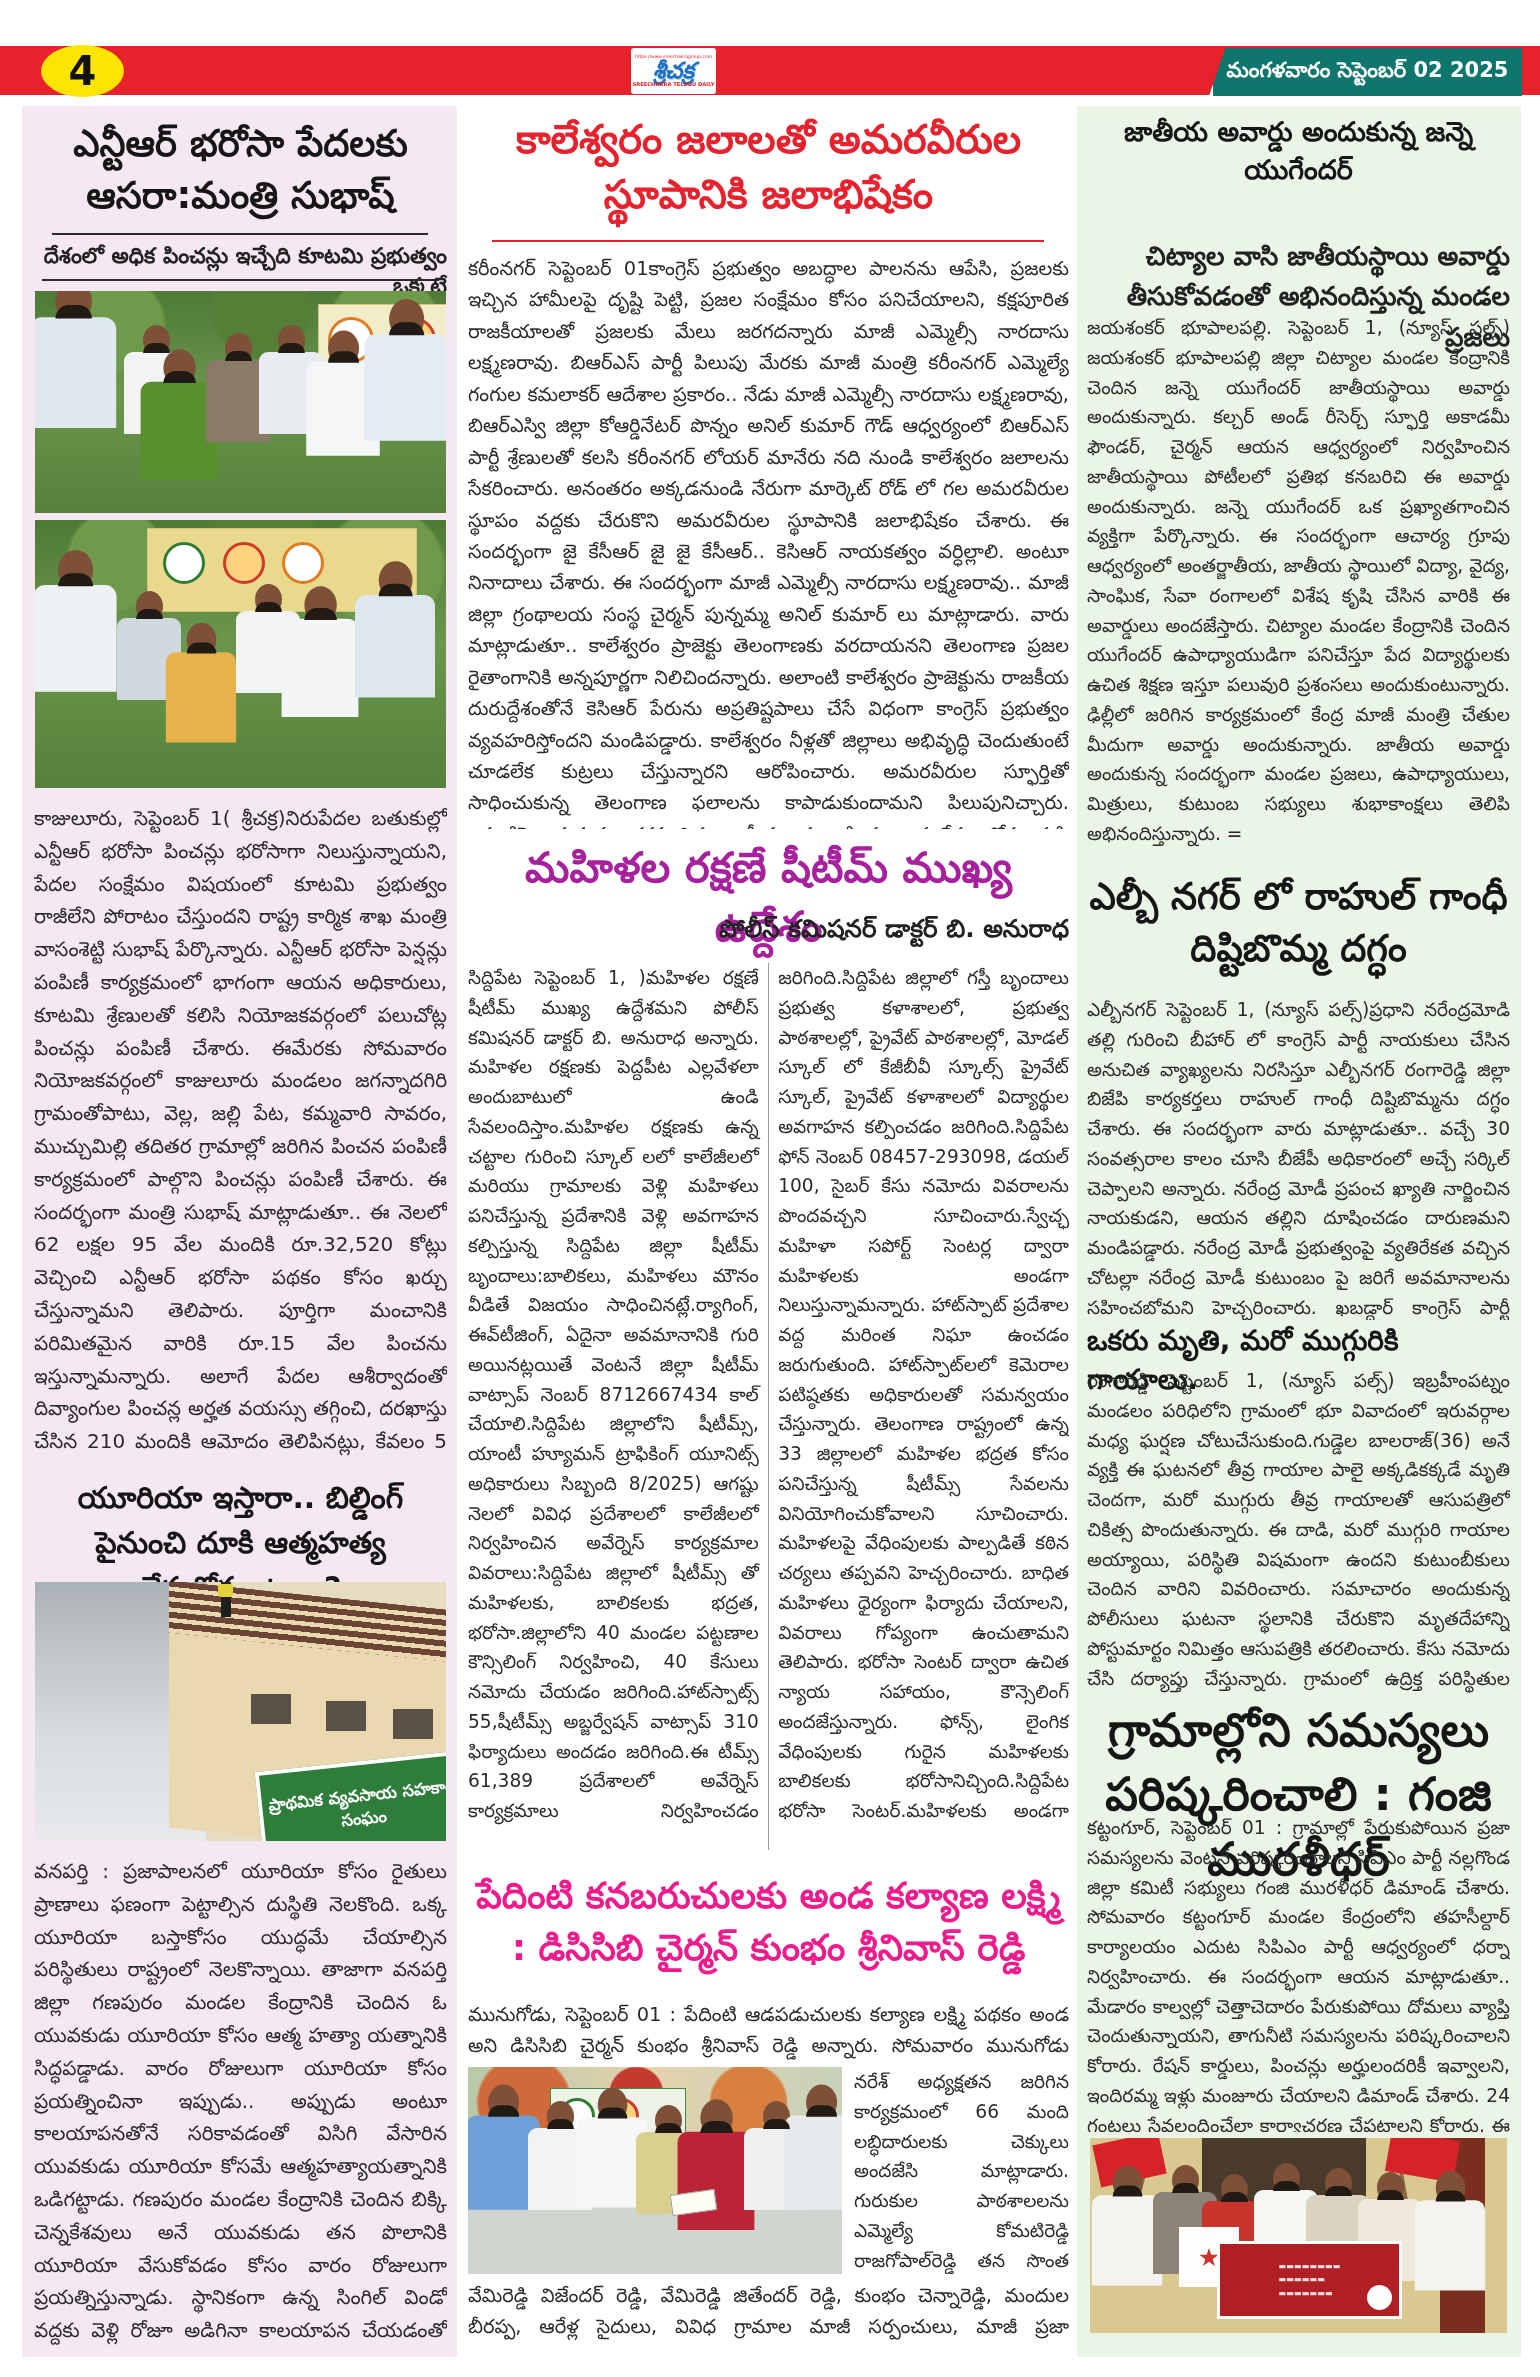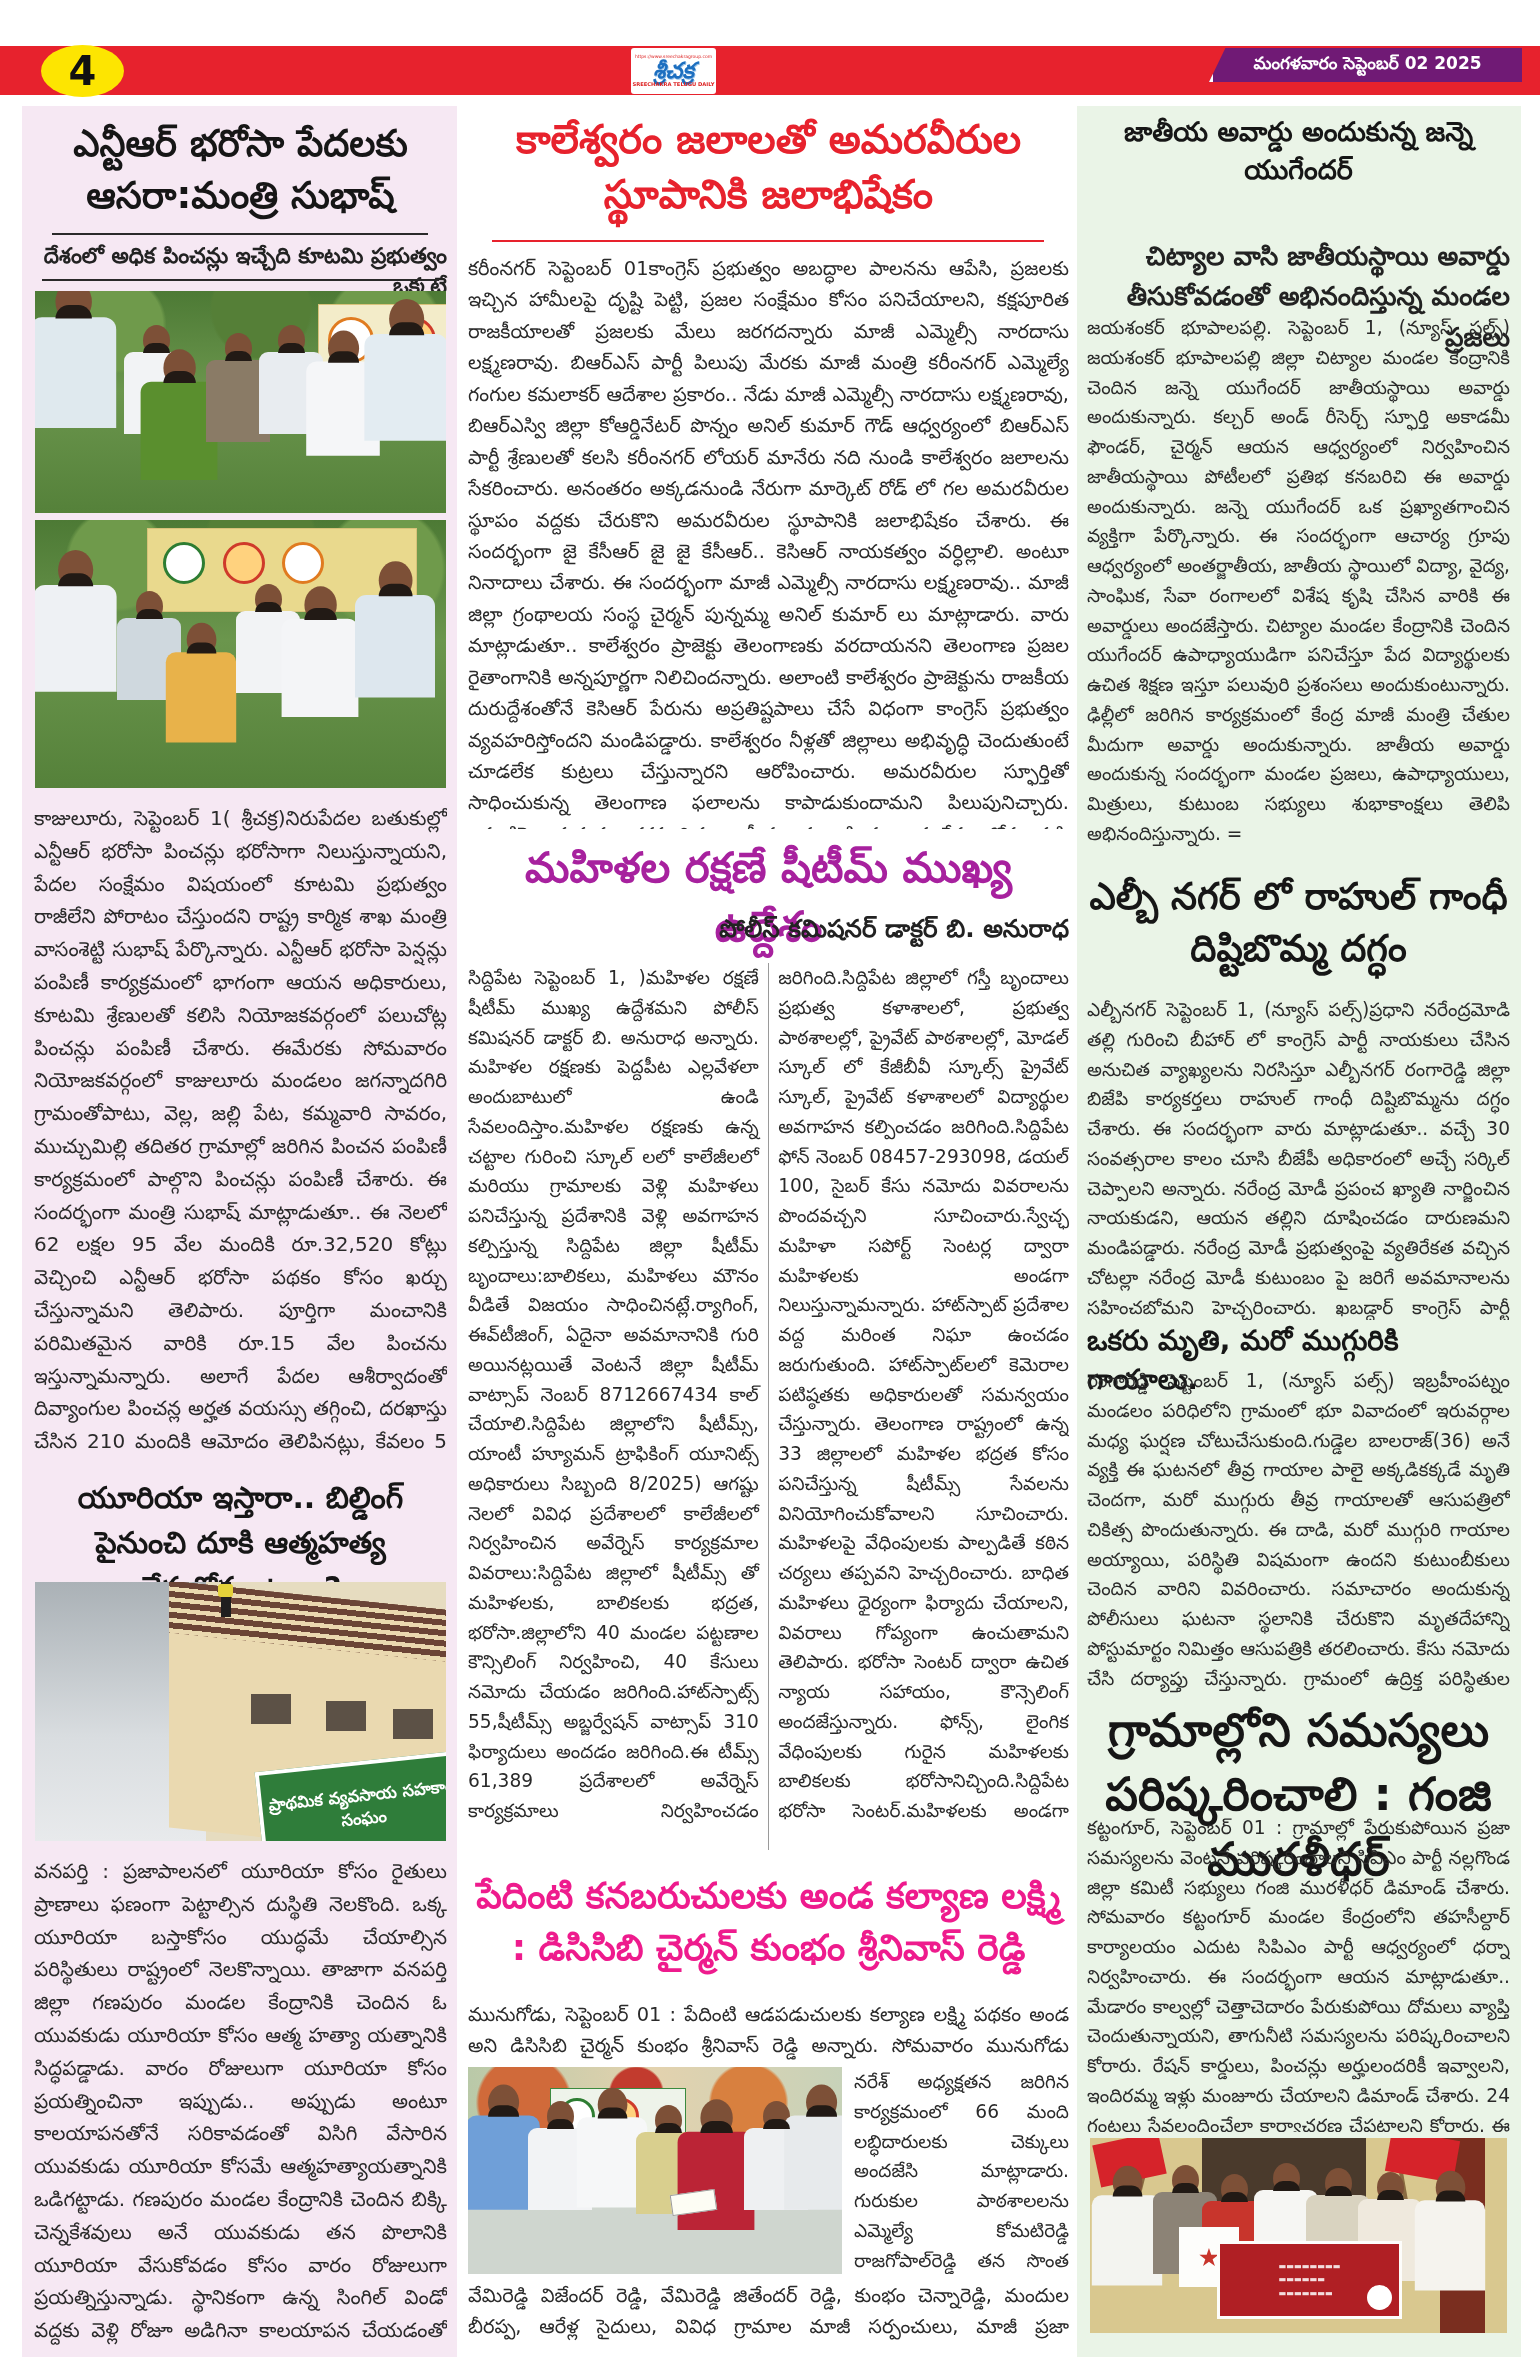--- a/index.html
+++ b/index.html
@@ -10,24 +10,24 @@
   .abs{position:absolute;}
   
   .topbar{left:0;top:46px;width:1541px;height:49px;background:#e7222d;}
   .pagenum{left:41px;top:45px;width:83px;height:52px;background:#fde501;border-radius:50%;
     display:flex;align-items:center;justify-content:center;font-size:40px;font-weight:bold;color:#111;}
   .logobox{left:631px;top:48px;width:85px;height:46px;background:#ffffff;border-radius:3px;
     display:flex;flex-direction:column;align-items:center;justify-content:center;line-height:1;overflow:hidden;}
   .logourl{font-size:4.5px;color:#d22;letter-spacing:0;}
   .logotxt{font-size:22.4px;font-weight:bold;font-style:italic;color:#1d6fc0;text-shadow:0.7px 0.7px 0 #9cc4e8;}
   .logotag{font-size:5.2px;color:#d22;font-weight:bold;}
-  .datebox{left:1209px;top:48px;width:309px;height:34px;background:#701a75;
+  .datebox{left:1209px;top:48px;width:309px;height:48px;background:#0f766e;
     clip-path:polygon(16.4px 0,100% 0,100% 100%,0 100%);
     display:flex;align-items:center;justify-content:center;
-    color:#fff;font-size:17px;font-weight:bold;border-left:4.5px solid #fff;}
+    color:#fff;font-size:21px;font-weight:bold;border-left:4.5px solid #fff;}
   
   .tint-pink{left:22.4px;top:106px;width:435px;height:2251px;background:#f6e8f3;}
   .tint-green{left:1077px;top:106px;width:444px;height:2251px;background:#eaf4e7;}
   
   .hl{font-weight:bold;text-align:center;line-height:1.4;}
   .hl-black{color:#161616;}
   .hl-red{color:#e7222d;}
   .hl-magenta{color:#a7219e;}
   .hl-pink{color:#ee1b8d;}
   .subhead{font-weight:bold;text-align:right;color:#222;}

